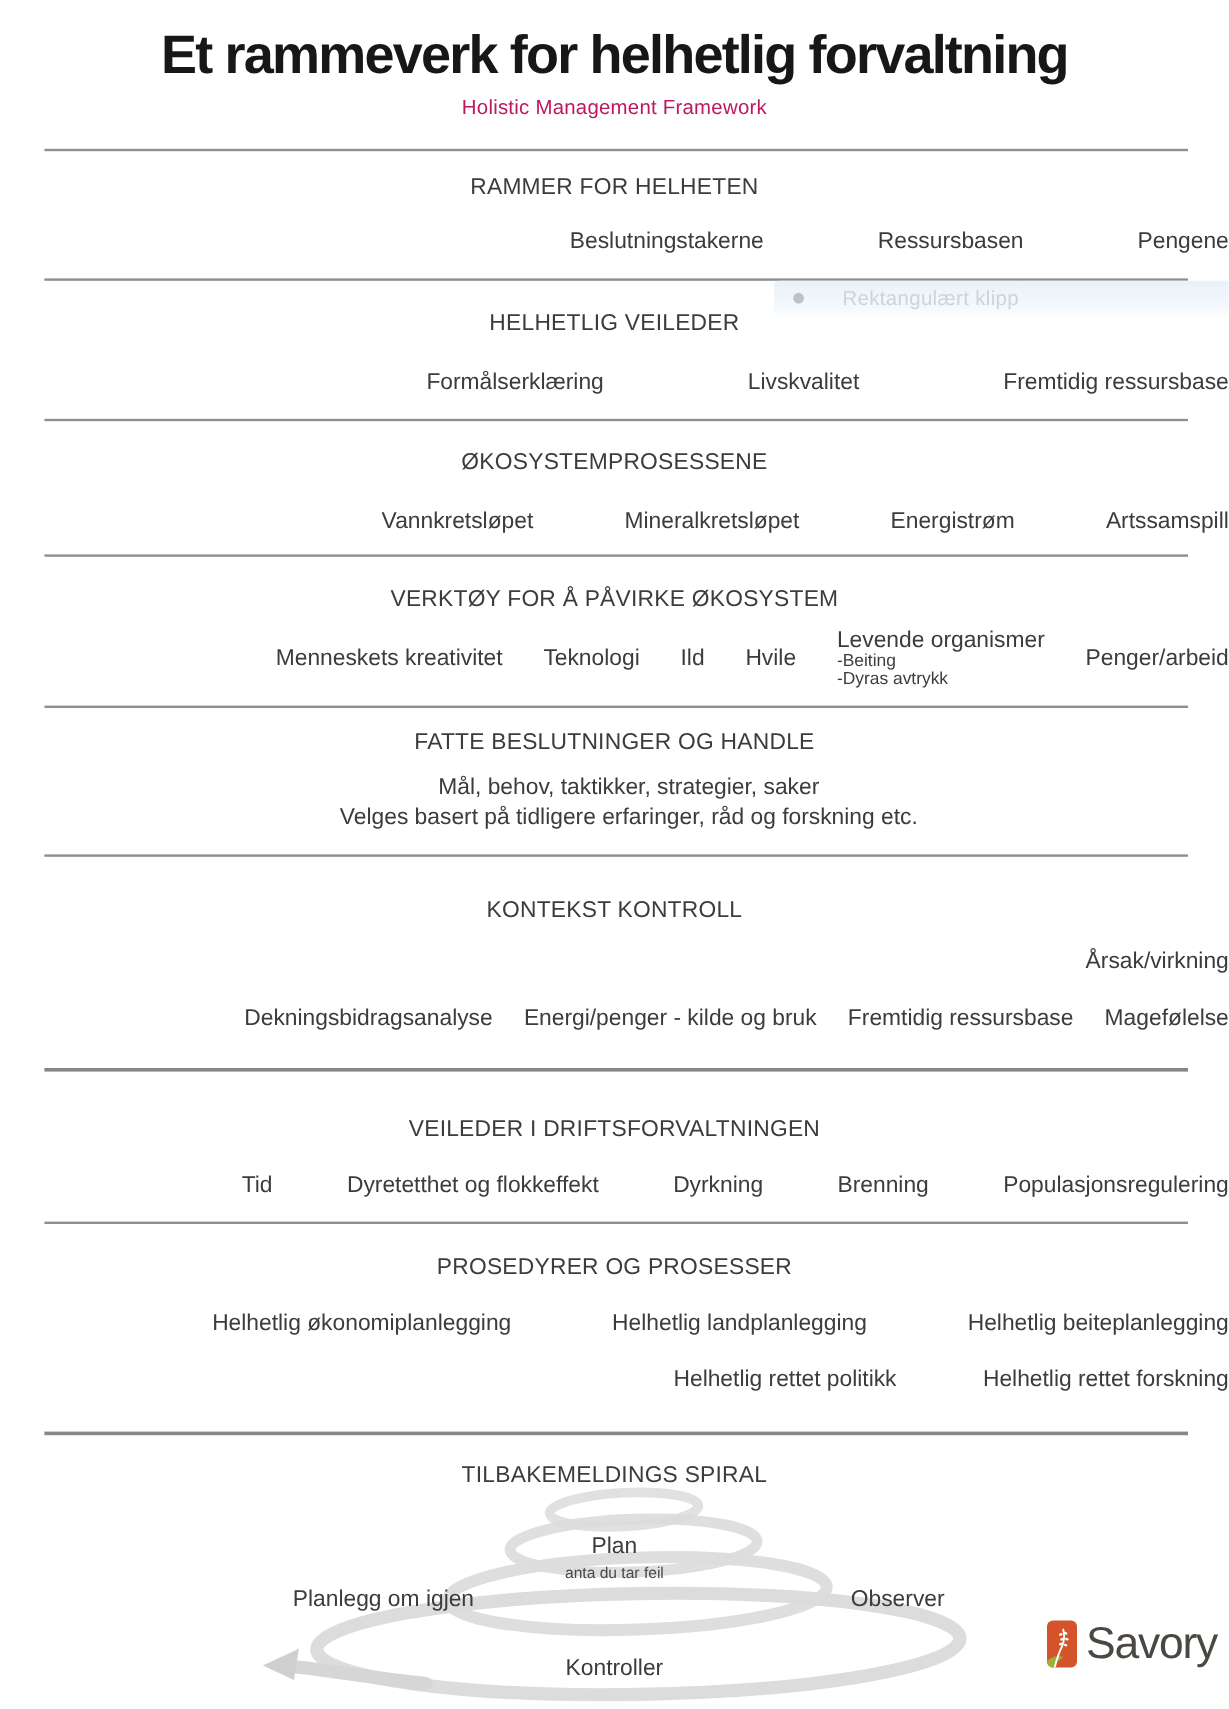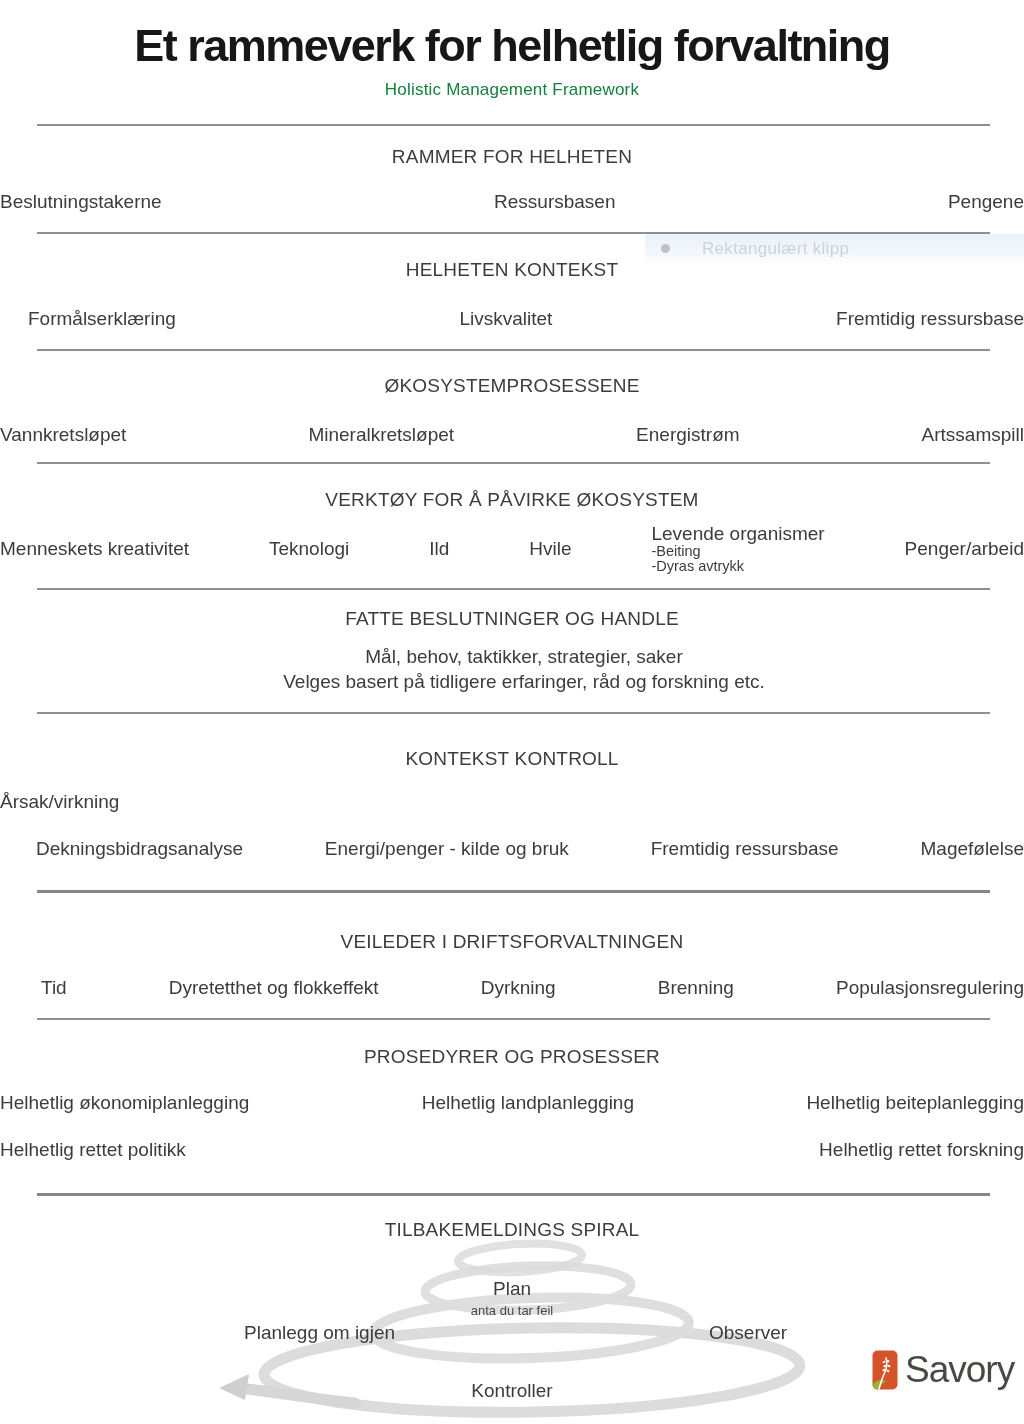--- a/index.html
+++ b/index.html
@@ -5,34 +5,34 @@
   html,body{margin:0;padding:0;}
   body{
     width:1024px;height:1424px;position:relative;background:#ffffff;
     font-family:"Liberation Sans", sans-serif;color:#3d3d3d;overflow:hidden;
   }
   .abs{position:absolute;}
   .centered{left:0;right:0;text-align:center;}
   .page-title{
     top:20px;font-size:45px;font-weight:bold;letter-spacing:-1.5px;color:#171717;
   }
-  .page-subtitle{top:80px;font-size:17px;color:#15803d;letter-spacing:0.2px;}
+  .page-subtitle{top:80px;font-size:17px;color:#be185d;letter-spacing:0.2px;}
   .divider{left:37px;width:953px;height:2px;background:#8f8f8f;}
   .divider.thick{height:3px;background:#878787;}
   .sec-heading{font-size:19px;color:#3c3c3c;letter-spacing:0.2px;}
   .row{
-    position:absolute;left:0;right:0;display:flex;justify-content:space-between;
+    position:absolute;left:0;right:0;display:flex;justify-content:flex-end;
     align-items:center;font-size:19px;color:#3c3c3c;white-space:nowrap;
   }
   .gap-rammer{gap:95px;}
-  .gap-kontekst{gap:60px;padding-left:28px;}
+  .gap-kontekst{gap:120px;padding-left:28px;}
   .gap-oko{gap:76px;}
   .gap-verktoy{gap:34px;}
   .gap-kk1{gap:42px;}
-  .gap-kk2{padding-left:36px;}
+  .gap-kk2{gap:26px;padding-left:36px;}
   .gap-veileder{gap:62px;padding-left:41px;}
   .gap-pros1{gap:84px;}
   .gap-pros2{gap:72px;}
   .levende{text-align:left;line-height:1.05;}
   .levende .sub{font-size:14.5px;color:#3c3c3c;}
   .body-line{font-size:19px;color:#3c3c3c;padding-left:24px;}
   
   .snip-band{
     left:645px;top:234px;width:379px;height:29px;border-radius:4px 0 0 4px;
     background:linear-gradient(to bottom,#e9f1f9 0%,#f3f8fc 70%,#fbfdfe 100%);
@@ -63,21 +63,21 @@
   <span>Pengene</span>
 </div>
 
 <div class="abs divider" style="top:232px"></div>
 
 <div class="abs snip-band">
   <span class="snip-dot"></span>
   <span class="snip-label">Rektangulært klipp</span>
 </div>
 
-<div class="abs centered sec-heading" style="top:259px">HELHETEN KONTEKST</div>
+<div class="abs centered sec-heading" style="top:259px">HELHETLIG VEILEDER</div>
 <div class="row gap-kontekst" style="top:308px">
   <span>Formålserklæring</span>
   <span>Livskvalitet</span>
   <span>Fremtidig ressursbase</span>
 </div>
 
 <div class="abs divider" style="top:349px"></div>
 
 <div class="abs centered sec-heading" style="top:375px">ØKOSYSTEMPROSESSENE</div>
 <div class="row gap-oko" style="top:424px">

